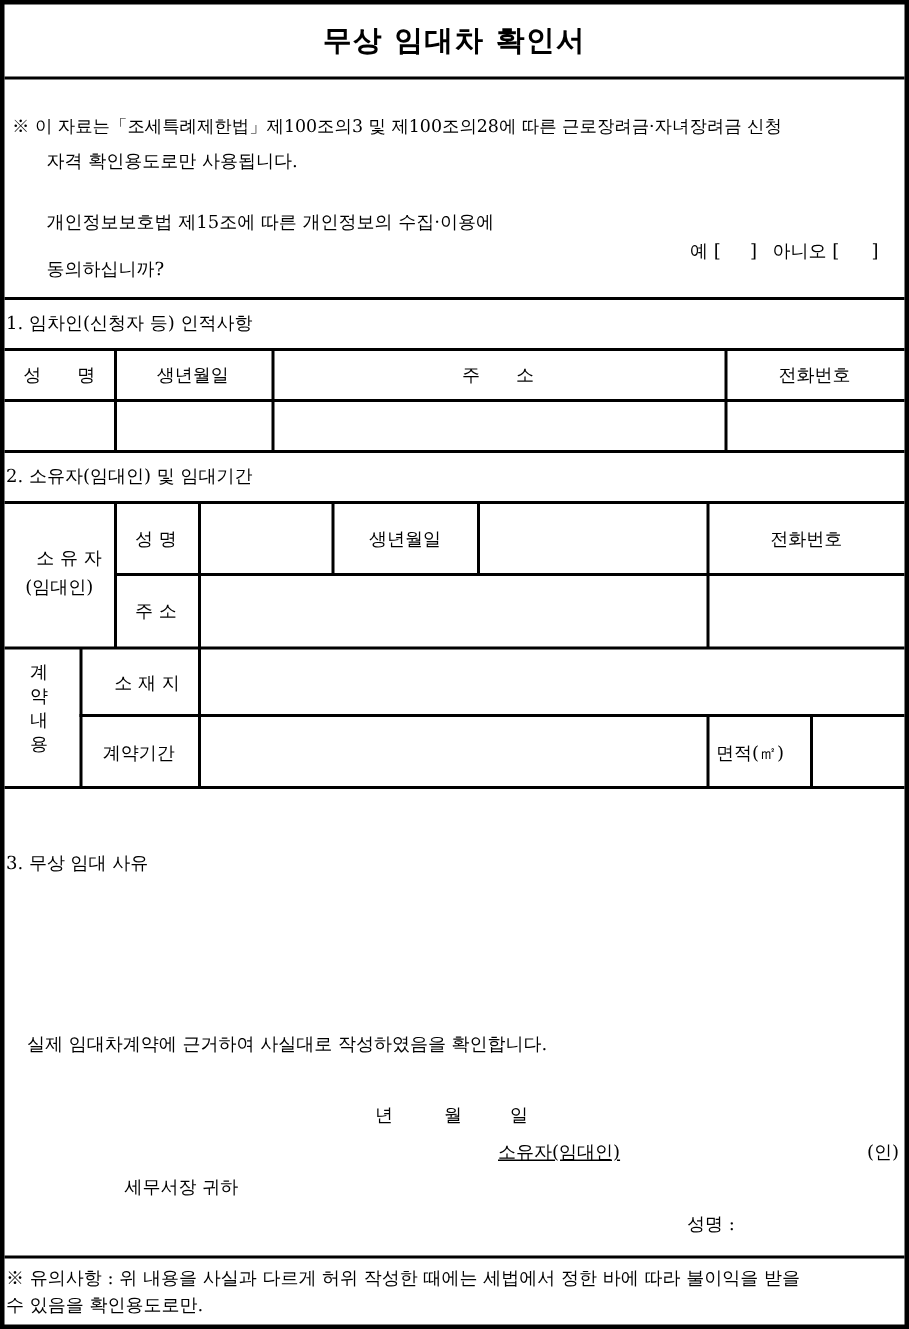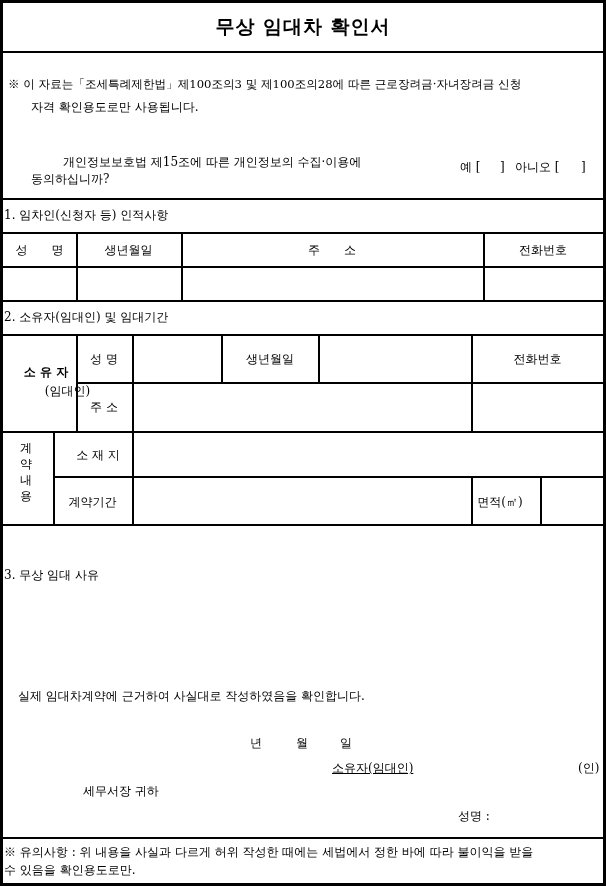--- a/index.html
+++ b/index.html
@@ -20,21 +20,21 @@
 <body>
 
 <div class="frame"></div>
 
 <div class="title">무상 임대차 확인서</div>
 <div class="hl" style="left:3px; top:51px; width:600px;"></div>
 
 <div class="t" style="left:8px; top:76px; font-size:11.6px;">※ 이 자료는「조세특례제한법」제100조의3 및 제100조의28에 따른 근로장려금·자녀장려금 신청</div>
 <div class="t" style="left:31px; top:99px;">자격 확인용도로만 사용됩니다.</div>
 
-<div class="t" style="left:31px; top:154px;margin-left:32px;">개인정보보호법 제15조에 따른 개인정보의 수집·이용에</div>
+<div class="t" style="left:31px; top:140px;">개인정보보호법 제15조에 따른 개인정보의 수집·이용에</div>
 <div class="t" style="left:31px; top:171px;">동의하십니까?</div>
 <div class="abs" style="left:458px; top:159px; width:140px; height:18px;">
   <span class="t" style="left:2px; top:0;">예 [</span>
   <span class="t" style="left:42px; top:0;">]</span>
   <span class="t" style="left:57px; top:0;">아니오 [</span>
   <span class="t" style="left:123px; top:0;">]</span>
 </div>
 <div class="hl" style="left:3px; top:198px; width:600px;"></div>
 
 <div class="t" style="left:4px; top:207px;">1. 임차인(신청자 등) 인적사항</div>
@@ -49,22 +49,22 @@
 <div class="abs" style="left:182px; top:268px; width:300px; height:32px;"></div>
 <div class="abs" style="left:484px; top:268px; width:118px; height:32px;"></div>
 <div class="vl" style="left:76px; top:233px; height:68px;"></div>
 <div class="vl" style="left:181px; top:233px; height:68px;"></div>
 <div class="vl" style="left:483px; top:233px; height:68px;"></div>
 <div class="hl" style="left:3px; top:300px; width:600px;"></div>
 
 <div class="t" style="left:4px; top:309px;text-align:center;">2. 소유자(임대인) 및 임대기간</div>
 <div class="hl" style="left:3px; top:334px; width:600px;"></div>
 
-<div class="t c" style="left:3px; top:364px; width:86px;font-weight:bold;">소 유 자</div>
-<div class="t c" style="left:3px; top:383px; width:73px;margin-left:28px;">(임대인)</div>
+<div class="t c" style="left:3px; top:364px; width:86px;">소 유 자</div>
+<div class="t c" style="left:3px; top:383px; width:73px;">(임대인)</div>
 <div class="t c" style="left:76px; top:351px; width:56px;">성 명</div>
 <div class="abs" style="left:133px; top:336px; width:88px; height:46px;"></div>
 <div class="t c" style="left:222px; top:351px; width:96px;">생년월일</div>
 <div class="abs" style="left:319px; top:336px; width:152px; height:46px;"></div>
 <div class="t c" style="left:472px; top:351px; width:131px;">전화번호</div>
 <div class="hl" style="left:76px; top:382px; width:527px; height:1.5px;"></div>
 <div class="t c" style="left:76px; top:399px; width:56px;">주 소</div>
 <div class="abs" style="left:133px; top:384px; width:338px; height:47px;"></div>
 <div class="abs" style="left:473px; top:384px; width:129px; height:47px;"></div>
 <div class="vl" style="left:76px; top:335px; height:97px;"></div>

